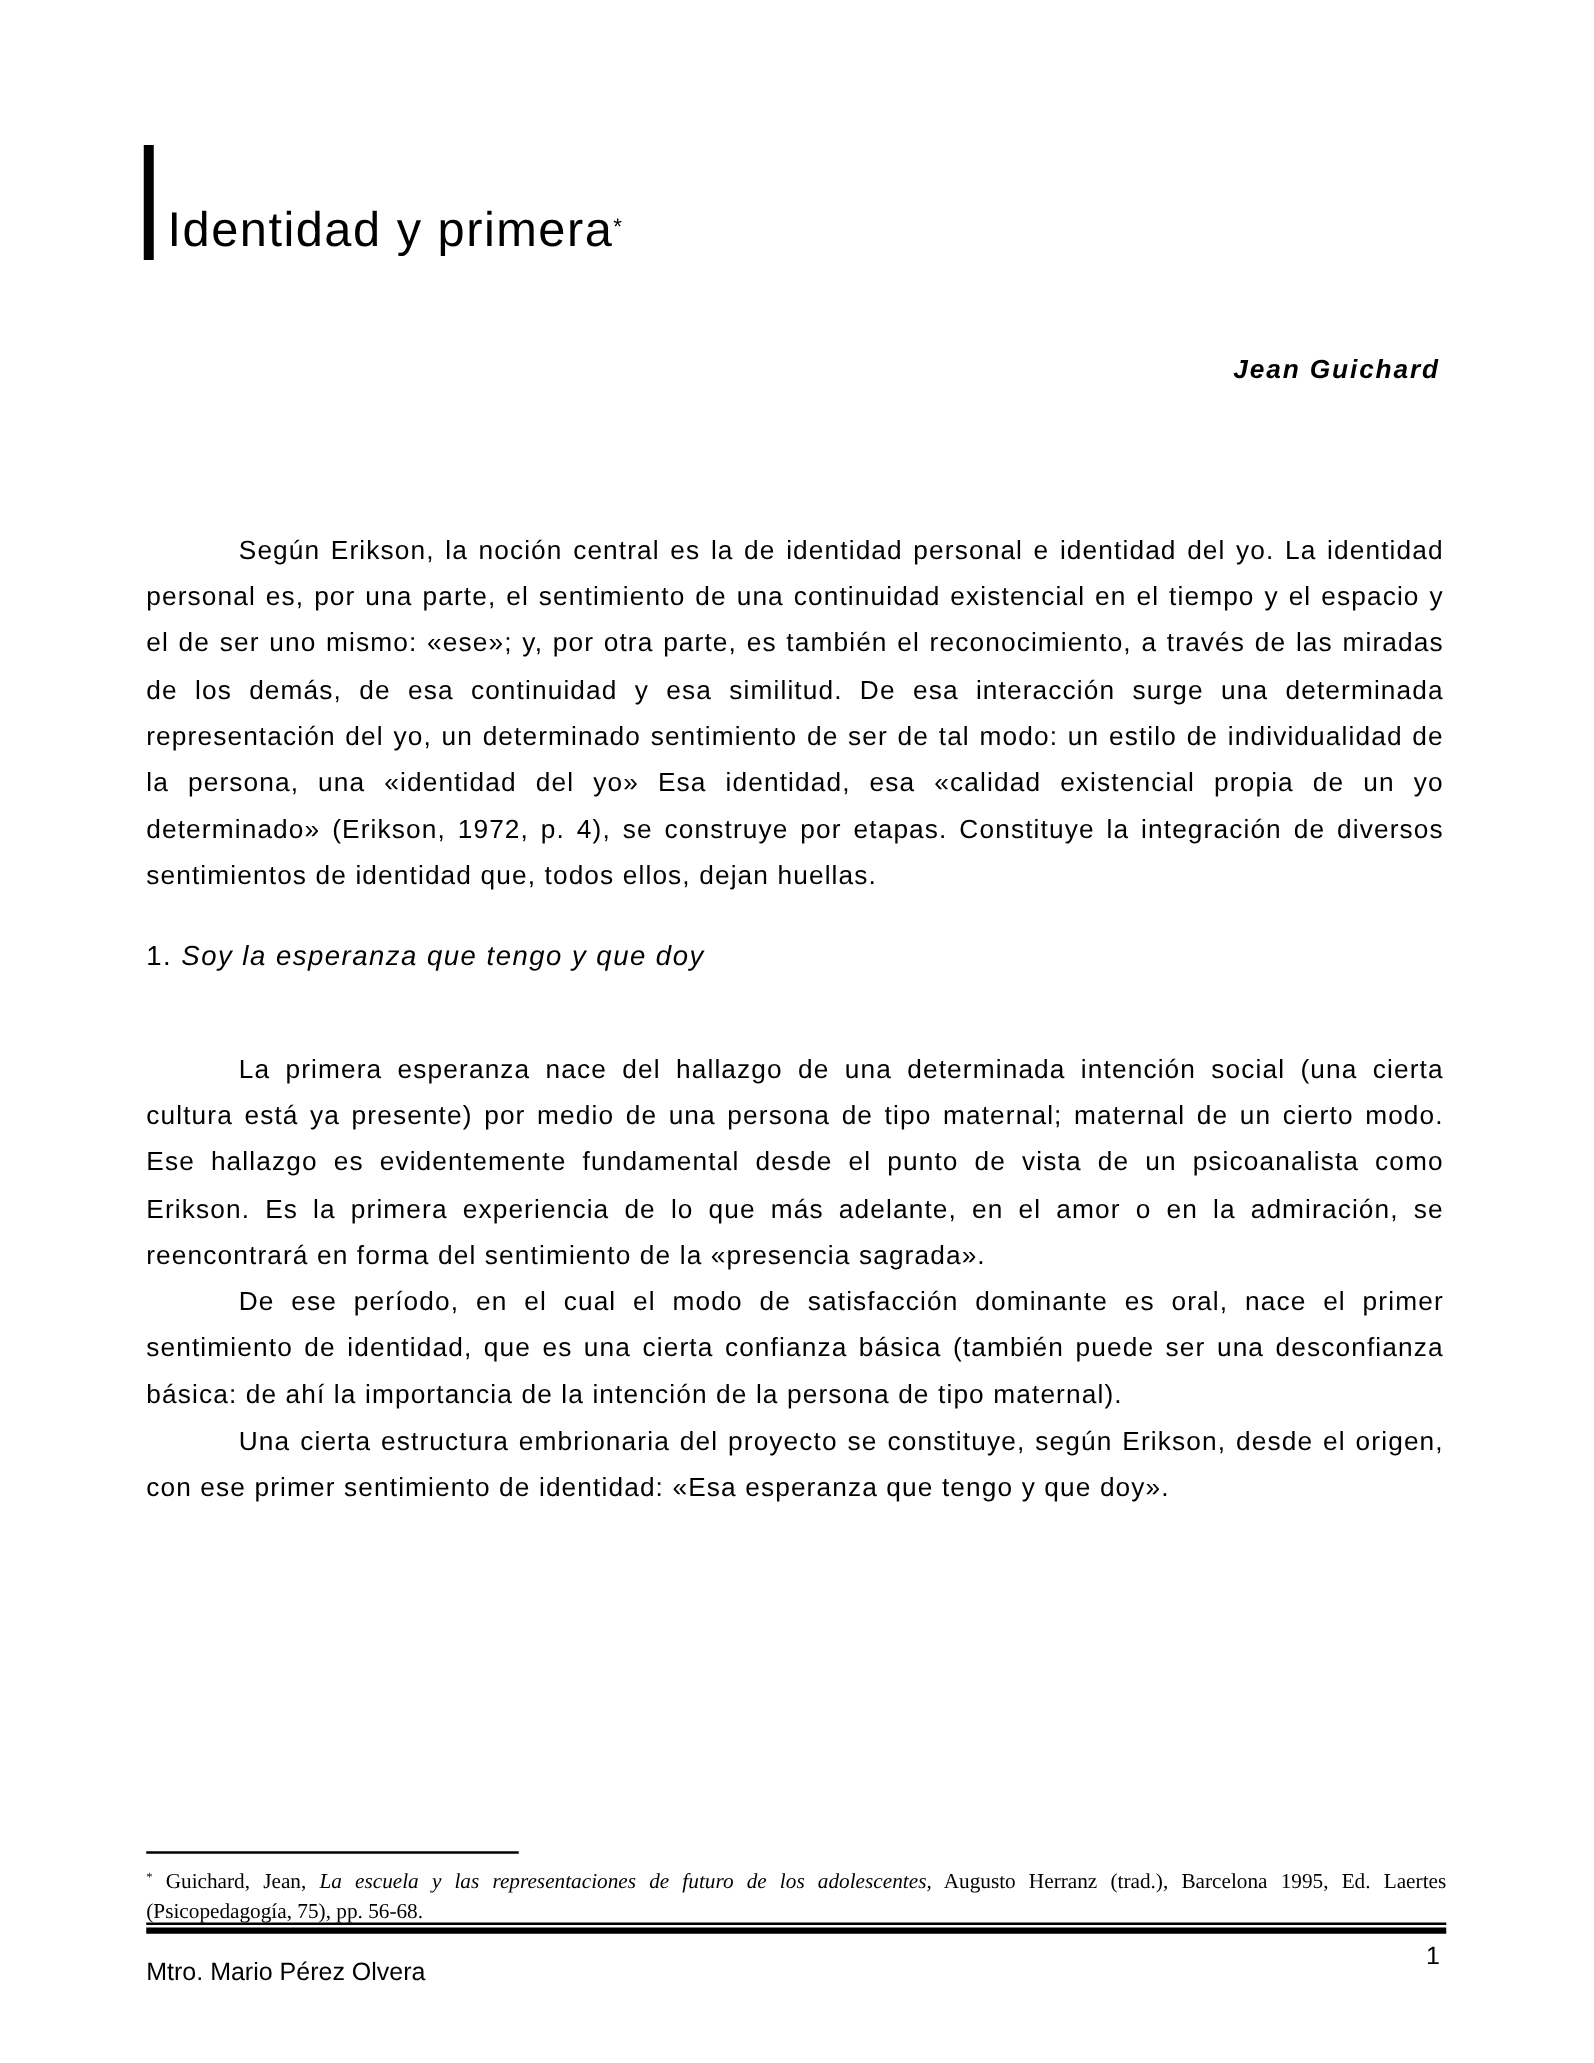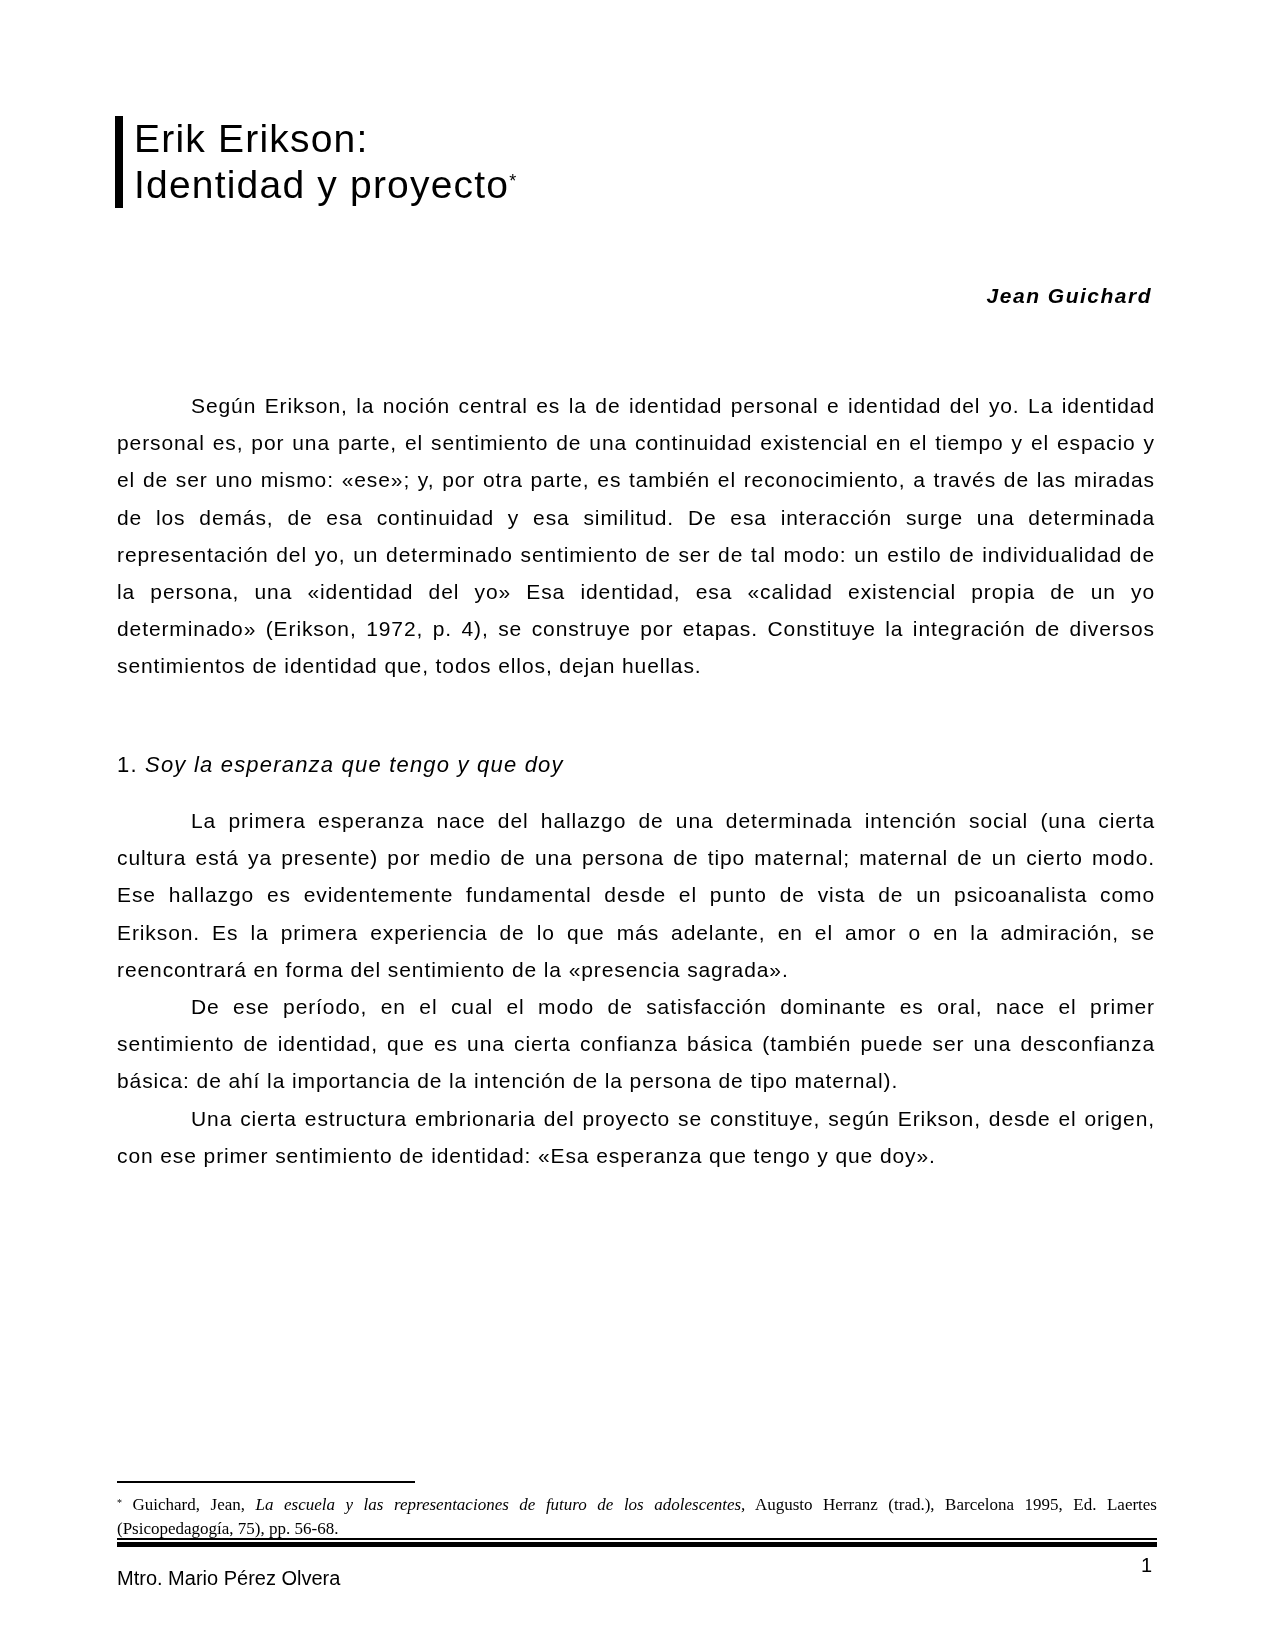--- a/index.html
+++ b/index.html
@@ -5,21 +5,21 @@
   html, body { margin: 0; padding: 0; background: #ffffff; }
   body { width: 1275px; height: 1650px; position: relative; overflow: hidden; color: #000; }
   .page { position: absolute; left: 0; top: 0; width: 1275px; height: 1650px; background: #fff; }
 
   .title-bar { position: absolute; left: 115px; top: 116px; width: 8px; height: 92px; background: #000; }
   .title { position: absolute; left: 134px; top: 116px; font-family: "Liberation Sans", sans-serif; font-size: 39px; line-height: 46px; letter-spacing: 1.2px; font-weight: normal; margin: 0; }
   .title sup { font-size: 18px; vertical-align: top; position: relative; top: -4px; letter-spacing: 0; }
 
   .author { position: absolute; right: 123px; top: 284px; font-family: "Liberation Sans", sans-serif; font-size: 21px; font-weight: bold; font-style: italic; letter-spacing: 1.5px; }
 
-  .body { position: absolute; left: 117px; width: 1038px; font-family: "Liberation Sans", sans-serif; font-size: 21px; line-height: 37.2px; text-align: justify; letter-spacing: 0.9px; }
+  .body { position: absolute; left: 117px; width: 1038px; font-family: "Liberation Sans", sans-serif; font-size: 21px; line-height: 37.2px; text-align: justify; letter-spacing: 0.9px; margin-top: 35px; }
   .body p { margin: 0; text-indent: 74px; }
   #block1 { top: 387px; }
   .section-heading { position: absolute; left: 117px; top: 752px; font-family: "Liberation Sans", sans-serif; font-size: 22px; letter-spacing: 1.2px; }
   .section-heading .num { font-style: normal; }
   .section-heading .txt { font-style: italic; }
   #block2 { top: 802px; }
 
   .fn-rule { position: absolute; left: 117px; top: 1481px; width: 298px; height: 1.5px; background: #000; }
   .footnote { position: absolute; left: 117px; top: 1493px; width: 1040px; font-family: "Liberation Serif", serif; font-size: 17px; line-height: 24px; text-align: justify; }
   .footnote sup { font-size: 10px; vertical-align: top; position: relative; top: -2px; }
@@ -29,22 +29,22 @@
   .footer-left { position: absolute; left: 117px; top: 1554px; font-family: "Liberation Sans", sans-serif; font-size: 20px; margin-top: 13px; }
   .footer-right { position: absolute; right: 123px; top: 1554px; font-family: "Liberation Sans", sans-serif; font-size: 20px; }
 </style>
 </head>
 <body>
 
 <div class="page">
 
   <div class="title-bar"></div>
   <h1 class="title">
-    <span>Erik Erikson:</span><br>
-    <span>Identidad y proyecto</span><sup>*</sup>
+    <br>
+    <span>Identidad y primera</span><sup>*</sup>
   </h1>
 
   <div class="author">Jean Guichard</div>
 
   <div class="body" id="block1">
     <p>Según Erikson, la noción central es la de identidad personal e identidad del yo. La identidad personal es, por una parte, el sentimiento de una continuidad existencial en el tiempo y el espacio y el de ser uno mismo: «ese»; y, por otra parte, es también el reconocimiento, a través de las miradas de los demás, de esa continuidad y esa similitud. De esa interacción surge una determinada representación del yo, un determinado sentimiento de ser de tal modo: un estilo de individualidad de la persona, una «identidad del yo» Esa identidad, esa «calidad existencial propia de un yo determinado» (Erikson, 1972, p. 4), se construye por etapas. Constituye la integración de diversos sentimientos de identidad que, todos ellos, dejan huellas.</p>
   </div>
 
   <div class="section-heading">
     <span class="num">1.</span>

